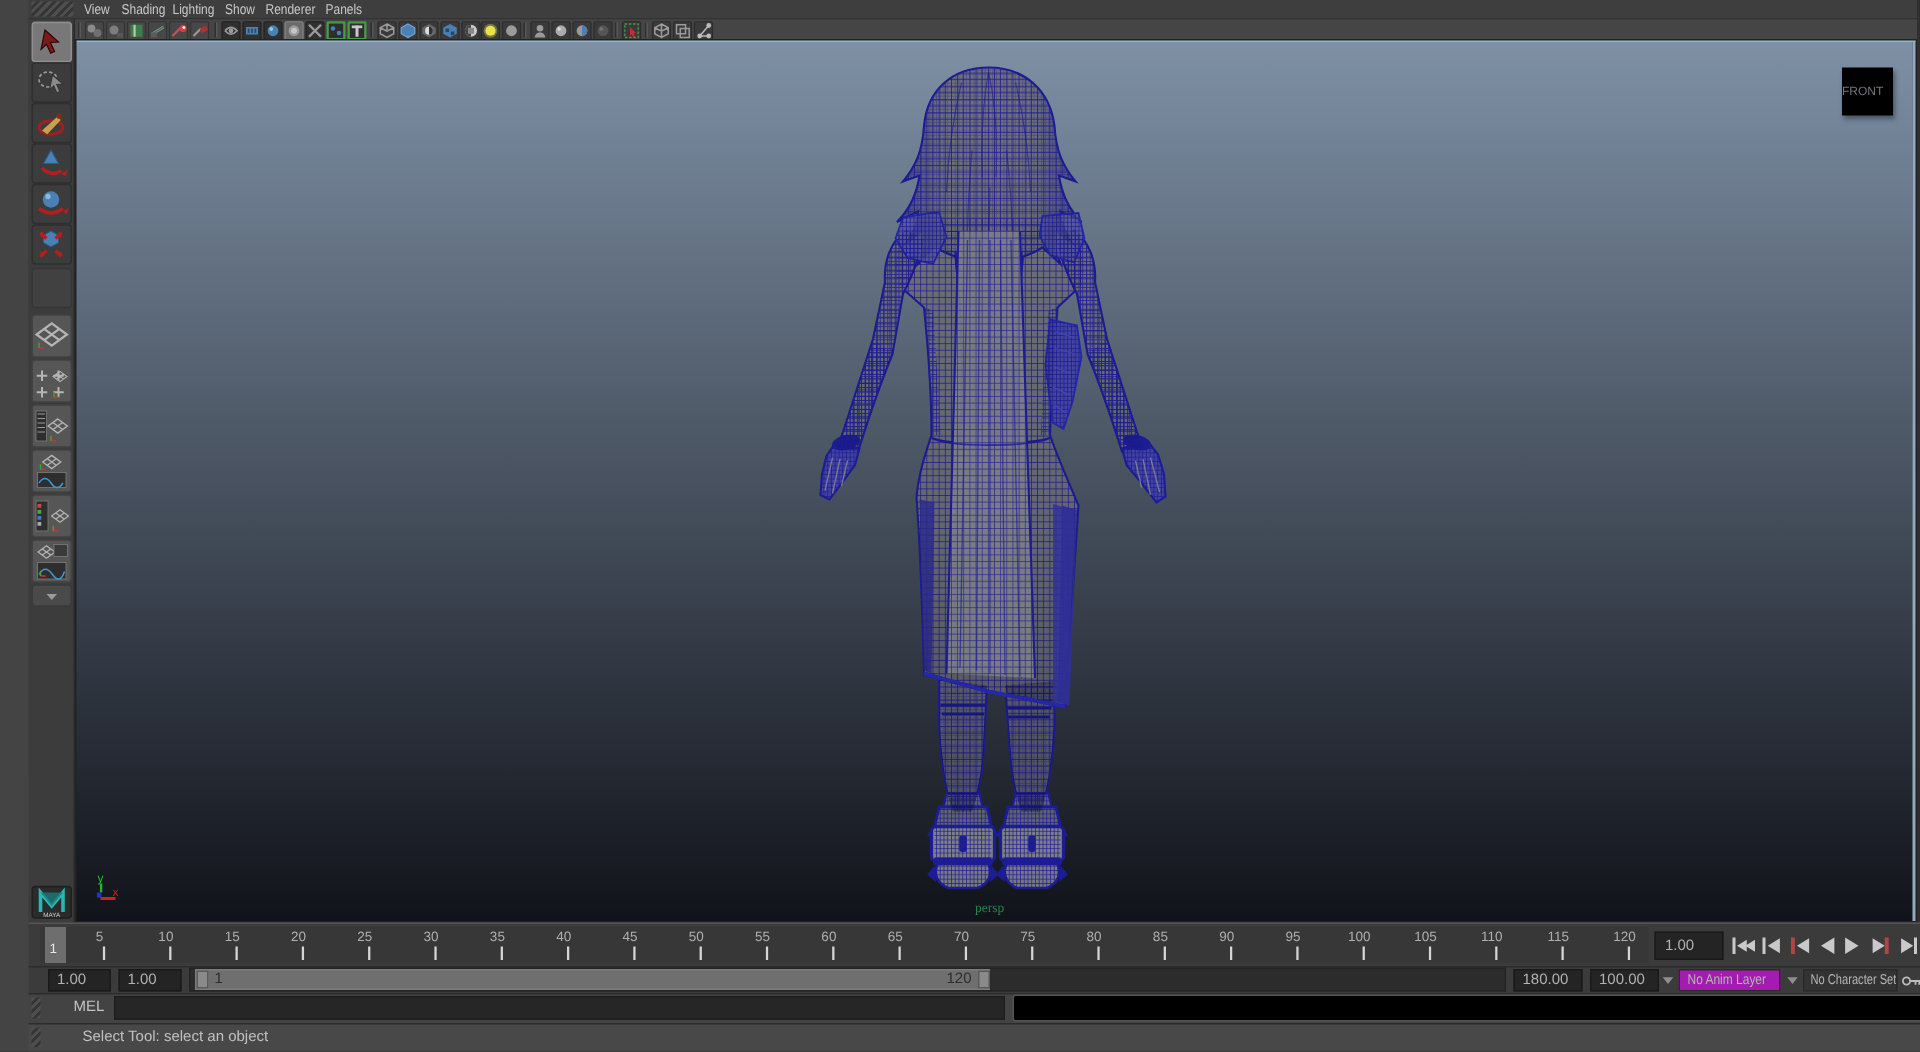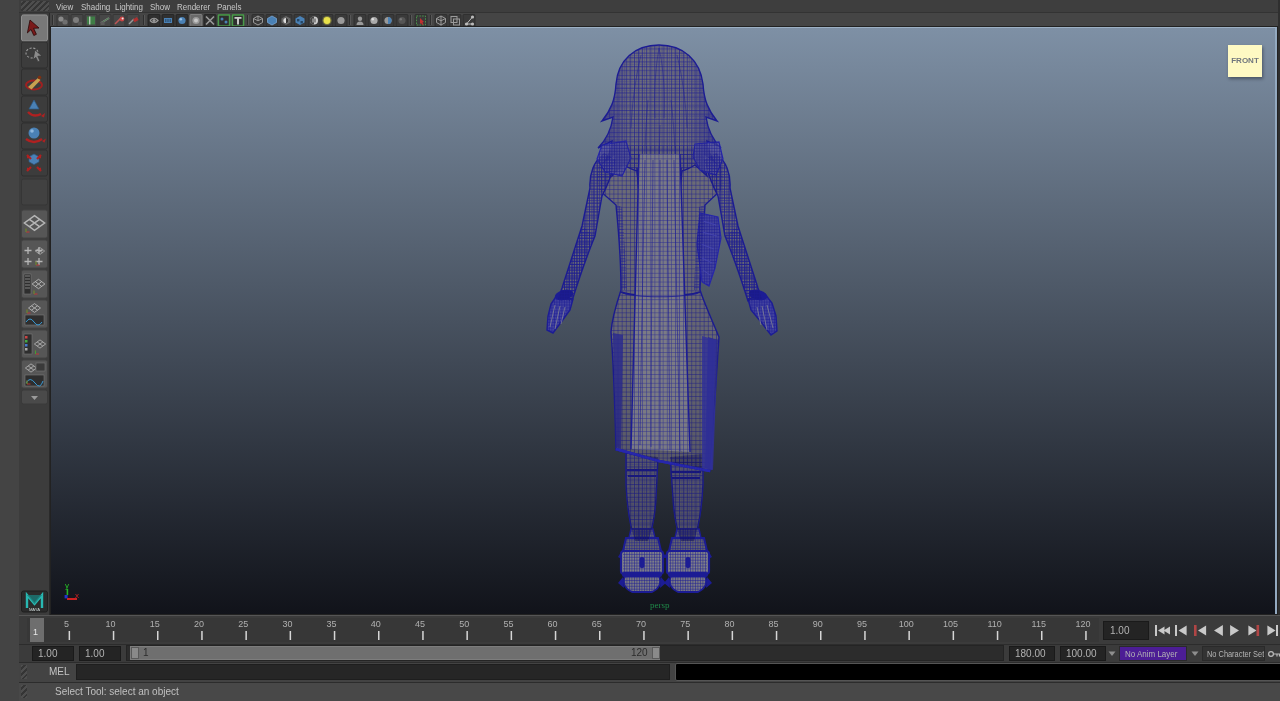--- a/index.html
+++ b/index.html
@@ -328,23 +328,23 @@
   <path d="M597,449 L640,461 L691,471" stroke="#2727ad" stroke-width="2.4" fill="none"></path>
   <path d="M604,293 C618,298 663,298 679,293" stroke="#1c1c94" stroke-width="1.2" fill="none" opacity="0.8"></path>
   <path d="M640,45 C616,45 599,60 597,84 C596,100 592,110 583,121 L594,117 C592,131 587,140 579,148 L593,141 C591,152 587,159 582,165 L596,155 C596,163 595,170 593,176 L605,165 C610,168 614,170 618,171 C622,210 624,255 620,300 L660,300 C657,255 659,210 663,171 C667,170 671,168 676,165 L688,176 C686,170 685,163 685,155 L699,165 C694,159 690,152 688,141 L702,148 C694,140 689,131 687,117 L698,121 C689,110 685,100 684,84 C681,60 664,45 640,45 Z" fill="url(#sideDark)"></path>
   <path d="M585,153 C575,161 570,174 571,188 L563,226 C556,248 549,270 543,288 L539,299 L553,301 C559,282 567,258 576,236 L583,196 C590,183 594,170 597,160 Z" fill="url(#wireD)" opacity="0.45"></path>
   <path d="M697,153 C707,161 712,174 711,188 L719,226 C726,248 733,270 739,288 L743,299 L729,301 C723,282 715,258 706,236 L699,196 C692,183 688,170 685,160 Z" fill="url(#wireD)" opacity="0.45"></path>
   <path d="M607,453 L639,457 L637,498 C636,517 633,530 629,541 L616,541 C611,526 608,505 607,484 Z" fill="url(#wireD)" opacity="0.45"></path>
   <path d="M651,457 L684,454 L684,484 C683,505 680,526 675,541 L662,541 C658,530 655,517 654,498 Z" fill="url(#wireD)" opacity="0.45"></path>
   <path d="M683,336 L697,340 L693,470 L683,468 Z" fill="#30309a" opacity="0.8"></path>
 </svg>
 
-  <div class="abs" style="left:1209px;top:45px;width:34px;height:32px;background:#fef9c3;
-       box-shadow:1px 2px 3px rgba(20,25,35,.45);color:#70767e;font-size:8px;font-weight:bold;
-       text-align:center;line-height:32px;">FRONT</div>
+  <div class="abs" style="left:1209px;top:45px;width:34px;height:32px;background:#000000;
+       box-shadow:1px 2px 3px rgba(20,25,35,.45);color:#70767e;font-size:8px;font-weight:normal;
+       line-height:32px;">FRONT</div>
 
   <div class="abs" style="left:631px;top:600px;width:44px;color:#1f8748;font-size:9px;font-family:Liberation Serif, serif;">persp</div>
 
   <svg class="abs" style="left:40px;top:578px;" width="26" height="26" viewBox="0 0 26 26">
     <text x="6" y="10" fill="#26c426" font-size="8" font-family="Liberation Sans">y</text>
     <rect x="7.6" y="11" width="1.6" height="6" fill="#26b426"></rect>
     <rect x="5.6" y="17" width="3" height="3.4" fill="#2233cc"></rect>
     <rect x="8" y="20" width="10" height="2" fill="#cc2222"></rect>
     <text x="16" y="19.5" fill="#cc2222" font-size="8" font-family="Liberation Sans">x</text>
   </svg>
@@ -441,21 +441,21 @@
   <div class="abs" style="left:111px;top:646px;width:530px;height:14px;background:#6f6f6f;border:1px solid #7d7d7d;"></div>
   <div class="abs" style="left:112px;top:647px;width:8px;height:12px;background:#8a8a8a;border:1px solid #5a5a5a;"></div>
   <div class="abs" style="left:633px;top:647px;width:8px;height:12px;background:#8a8a8a;border:1px solid #5a5a5a;"></div>
   <div class="abs" style="left:124px;top:646px;color:#2c2c2c;font-size:10px;line-height:14px;">1</div>
   <div class="abs" style="left:612px;top:646px;color:#2c2c2c;font-size:10px;line-height:14px;">120</div>
   <div class="abs fld" style="left:990px;top:646px;width:46px;height:15px;line-height:13px;padding-left:5px;">180.00</div>
   <div class="abs fld" style="left:1041px;top:646px;width:46px;height:15px;line-height:13px;padding-left:5px;">100.00</div>
   <svg class="abs" style="left:1089px;top:651px;" width="8" height="6">
       <path d="M0.5,0.5 L7.5,0.5 L4,5 Z" fill="#8f8f8f"></path>
     </svg>
-  <div class="abs fld" style="left:1100px;top:646px;width:68px;height:15px;line-height:13px;padding-left:5px;background:#4c1d95;border-color:#2a2a2a;color:#b5b5b5;text-decoration:underline;">
+  <div class="abs fld" style="left:1100px;top:646px;width:68px;height:15px;line-height:13px;padding-left:5px;background:#a21caf;border-color:#2a2a2a;color:#b5b5b5;text-decoration:underline;">
     <span style="display:inline-block;font-size:9.5px;transform:scaleX(.84);transform-origin:left center;">No Anim Layer</span></div>
   <svg class="abs" style="left:1172px;top:651px;" width="8" height="6">
       <path d="M0.5,0.5 L7.5,0.5 L4,5 Z" fill="#8f8f8f"></path>
     </svg>
   <div class="abs fld" style="left:1183px;top:646px;width:63px;height:15px;line-height:13px;padding-left:4px;background:#333;border-color:#2a2a2a;color:#b5b5b5;">
     <span style="display:inline-block;font-size:9.5px;transform:scaleX(.78);transform-origin:left center;">No Character Set</span></div>
   <svg class="abs" style="left:1249px;top:650px;" width="14" height="8" viewBox="0 0 14 8">
     <circle cx="3" cy="4" r="2.4" fill="none" stroke="#bbb" stroke-width="1.2"></circle>
     <path d="M5.5,4 h7 M9,4 v2.5 M11.5,4 v2.5" stroke="#bbb" stroke-width="1.2" fill="none"></path>
   </svg>

